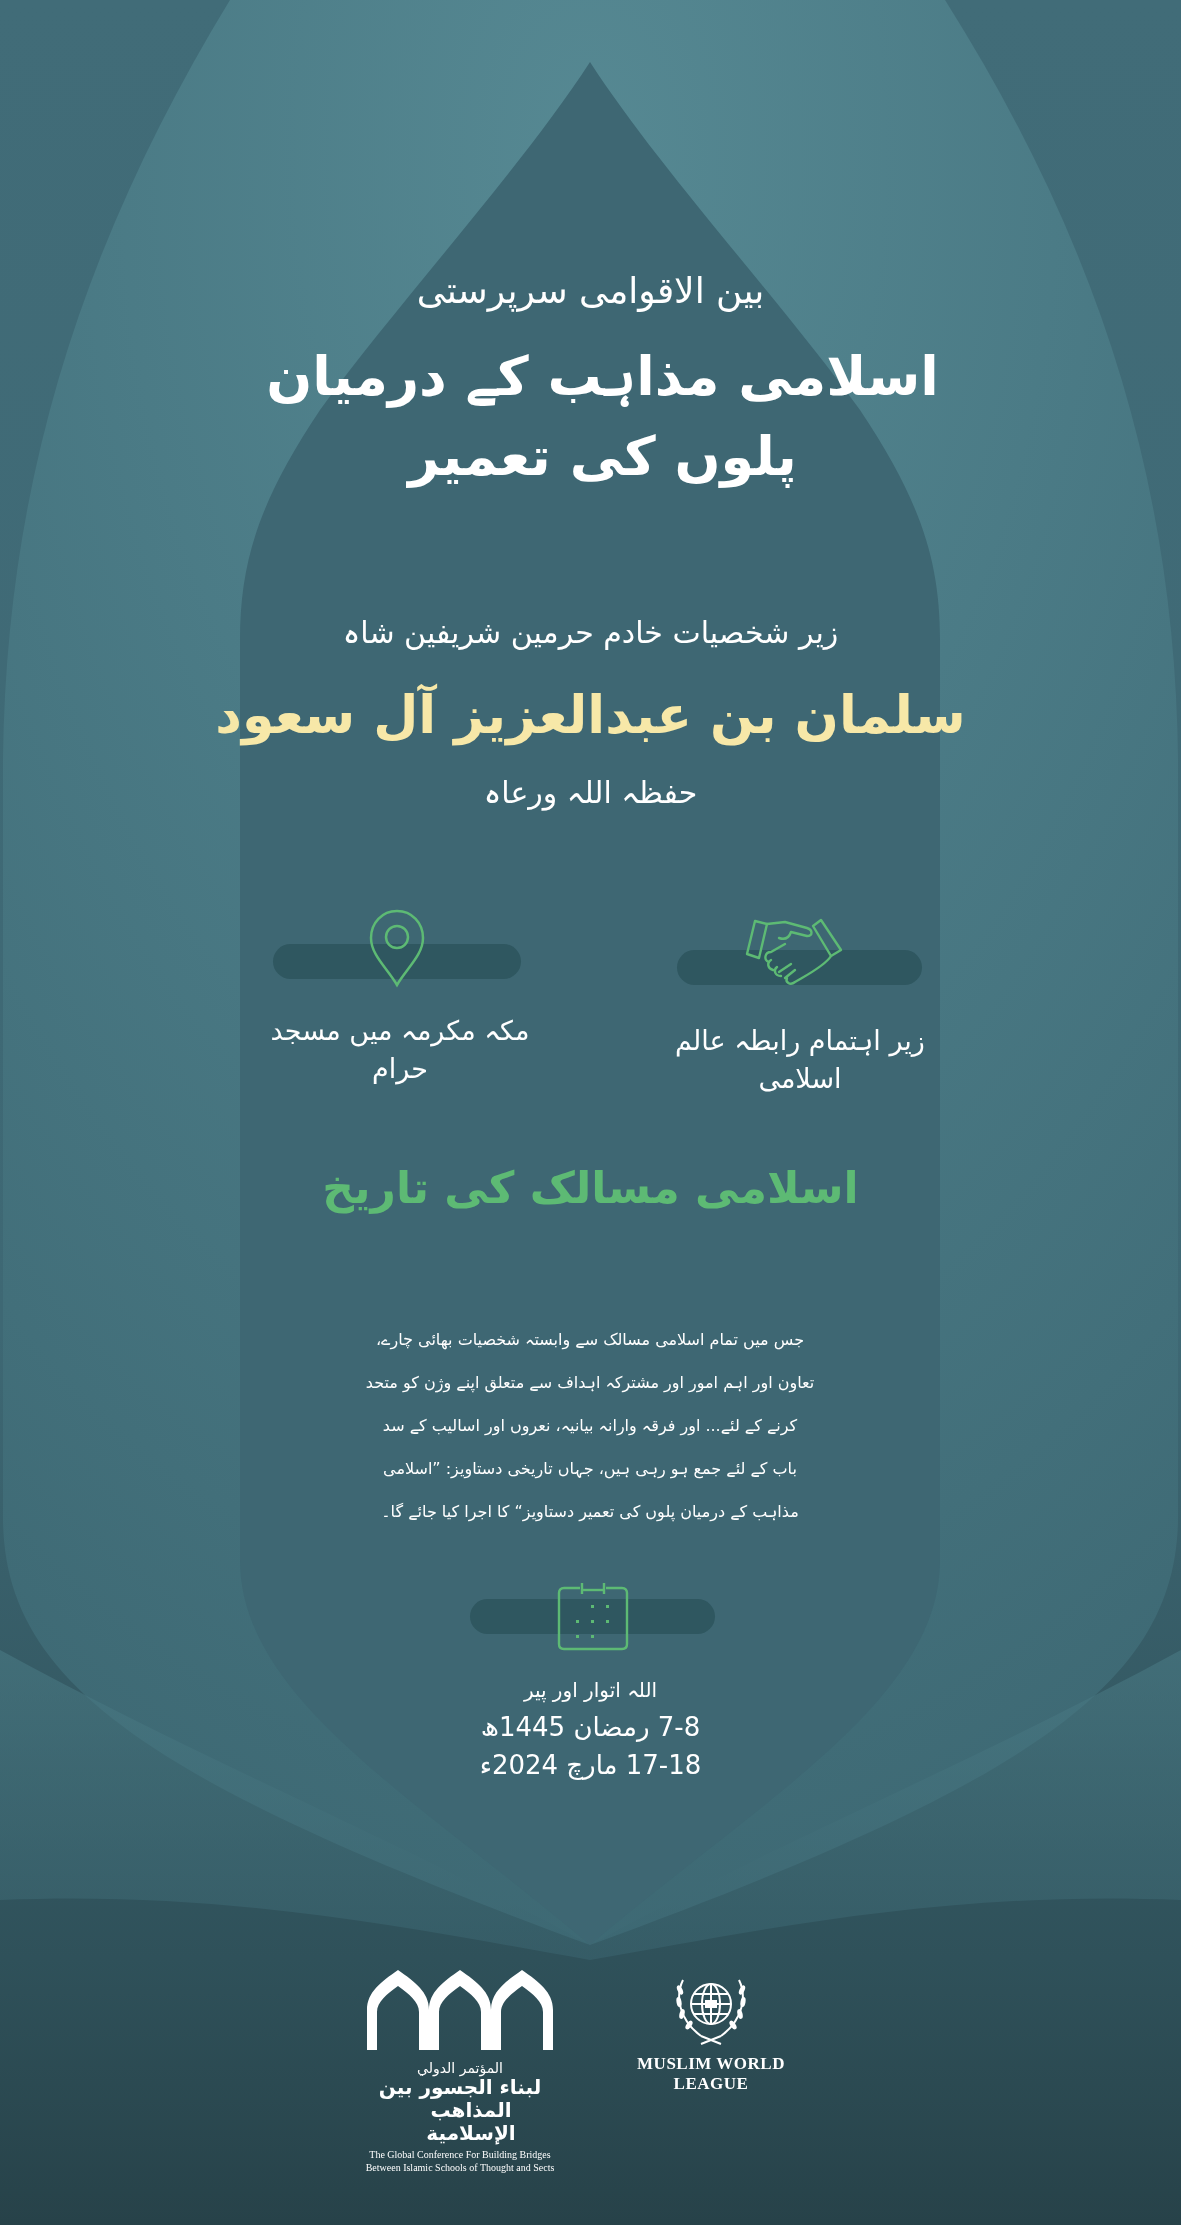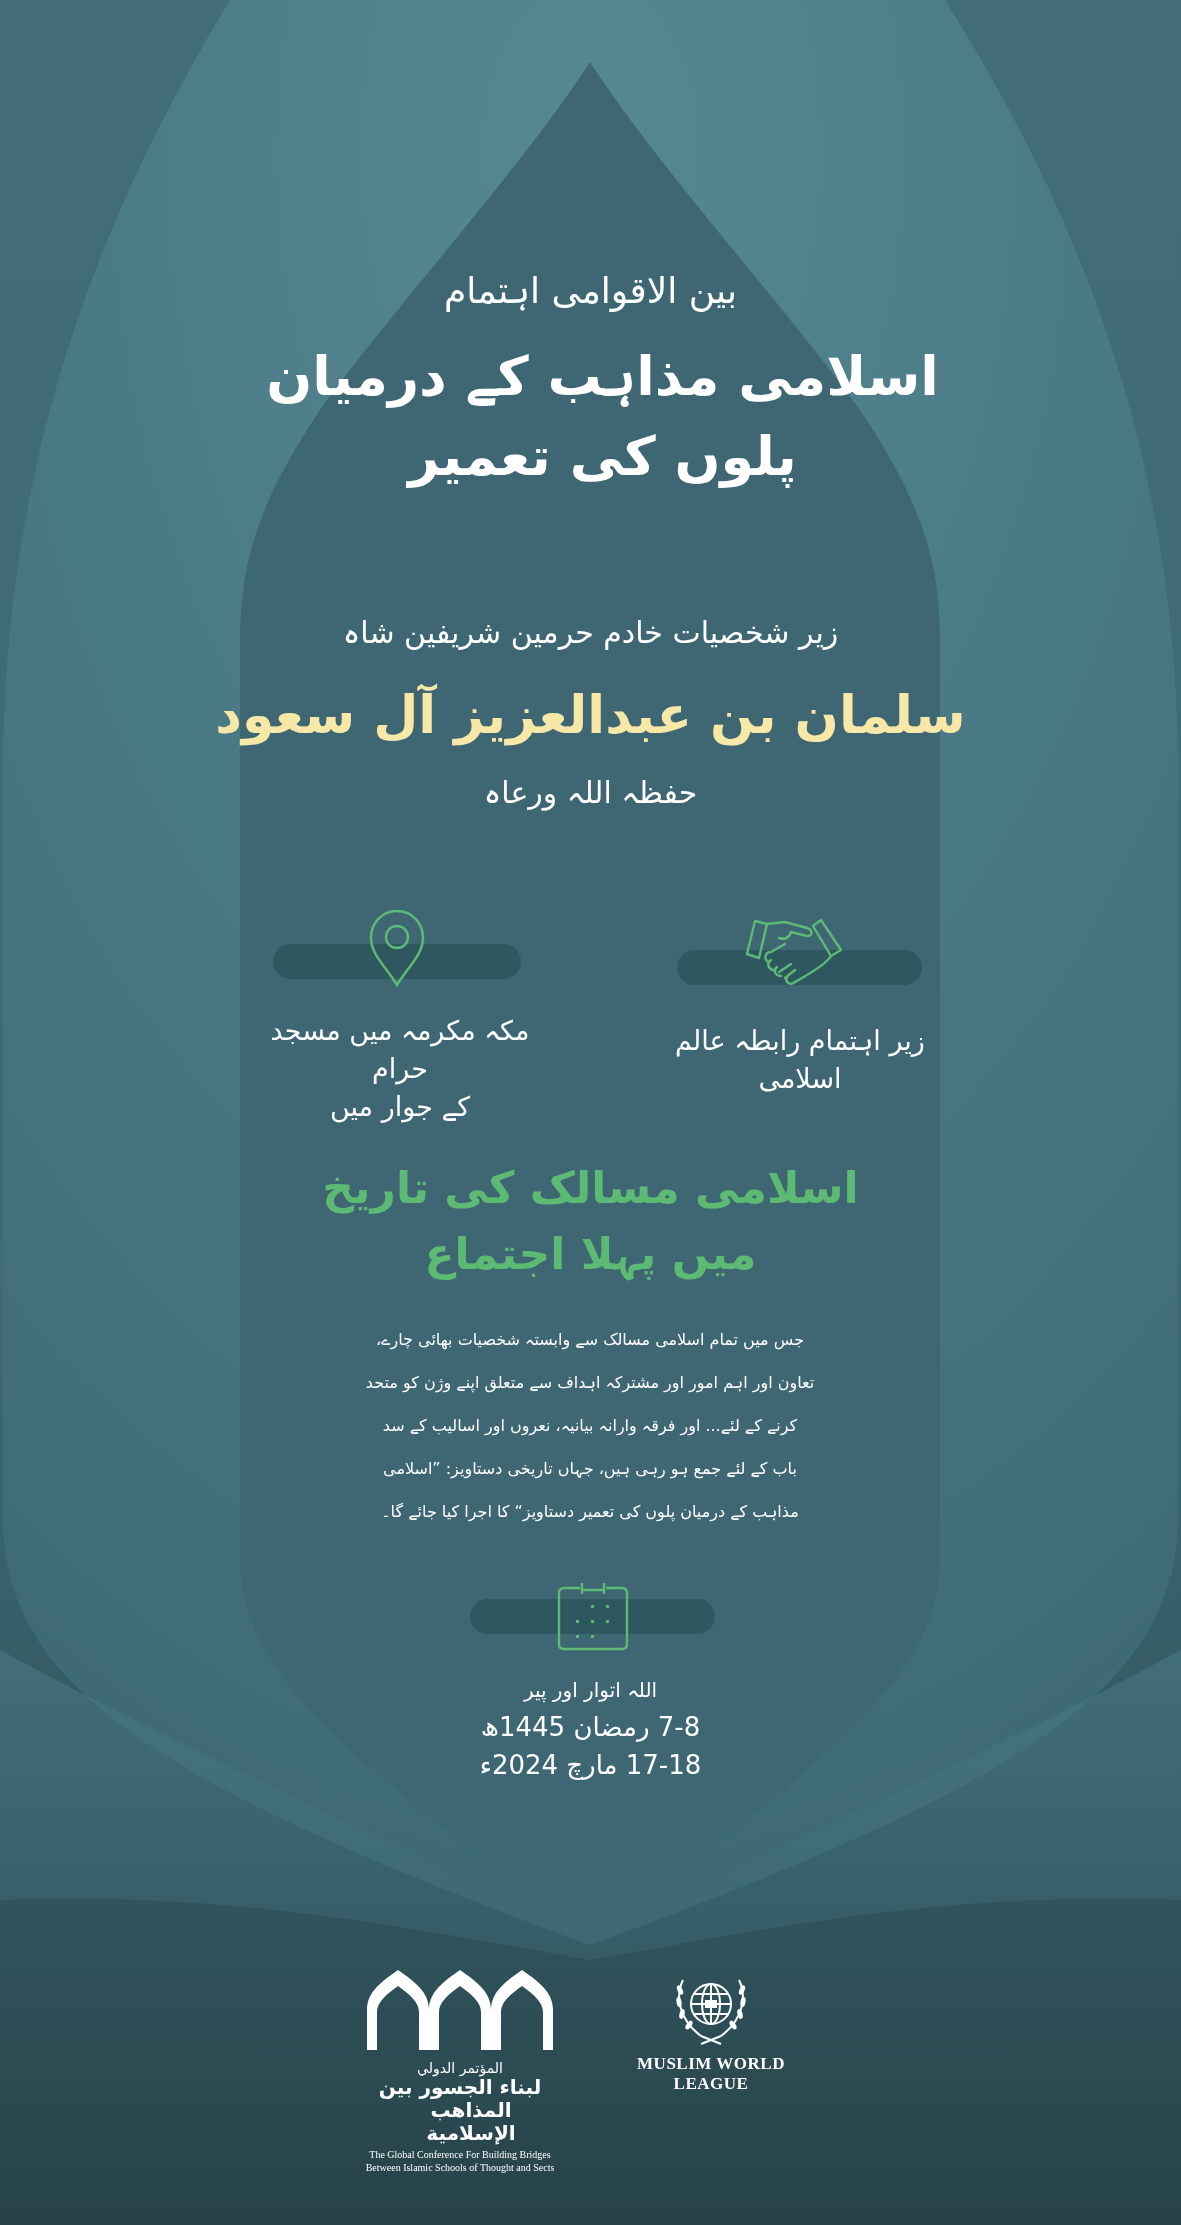--- a/index.html
+++ b/index.html
@@ -47,57 +47,55 @@
       </linearGradient>
     </defs>
 
     <path d="M230,0 L945,0 C1090,230 1175,470 1178,760 L1178,1520 C1175,1680 1040,1780 590,1945 C140,1780 5,1680 3,1520 L3,760 C6,470 90,230 230,0 Z" fill="url(#outerGrad)" opacity="0.95"></path>
 
     <path d="M0,1650 C200,1760 420,1850 590,1945 C760,1850 980,1760 1181,1650 L1181,1900 C950,1890 760,1930 590,1960 C420,1930 230,1890 0,1900 Z" fill="url(#bottomGlow)" opacity="0.55"></path>
 
     <path d="M590,62 C660,170 780,300 860,410 C920,500 940,560 940,640 L940,1560 C940,1700 760,1800 590,1945 C420,1800 240,1700 240,1560 L240,640 C240,560 260,500 320,410 C400,300 520,170 590,62 Z" fill="#3e6773"></path>
   </svg>
 
-  <div class="txt kicker">بین الاقوامی اہتمام</div>
+  <div class="txt kicker">بین الاقوامی سرپرستی</div>
   <div class="txt title">
     <div>اسلامی مذاہب کے درمیان</div>
     <div>پلوں کی تعمیر</div>
   </div>
 
   <div class="txt patron">زیر شخصیات خادم حرمین شریفین شاہ</div>
   <div class="txt king">سلمان بن عبدالعزیز آل سعود</div>
   <div class="txt blessing">حفظہ اللہ ورعاہ</div>
 
   <div class="pill" style="left:273px; top:944px; width:248px;"></div>
   <svg class="icon" style="left:367px; top:908px;" width="60" height="80" viewBox="0 0 60 80">
     <path d="M30,3 C15,3 4,15 4,30 C4,47 20,60 30,77 C40,60 56,47 56,30 C56,15 45,3 30,3 Z" fill="none" stroke="#5dba74" stroke-width="2.5"></path>
     <circle cx="30" cy="29" r="11" fill="none" stroke="#5dba74" stroke-width="2.5"></circle>
   </svg>
   <div class="caption" style="left:260px; width:280px; top:1012px;">
     <div>مکہ مکرمہ میں مسجد حرام</div>
-    <div>کے جوار میں</div>
   </div>
 
   <div class="pill" style="left:677px; top:950px; width:245px;"></div>
   <svg class="icon" style="left:745px; top:918px;" width="110" height="72" viewBox="0 0 110 72">
     <g fill="none" stroke="#5dba74" stroke-width="2.4" stroke-linejoin="round" stroke-linecap="round">
       <path d="M10,3 L22,6 L14,40 L2,36 Z"></path>
       <path d="M22,6 L40,4 L62,10 C68,12 68,18 62,18 L46,14 C44,20 40,22 34,20"></path>
       <path d="M76,2 L96,32 L86,38 L68,8 Z"></path>
       <path d="M86,38 C80,48 60,58 50,64 C45,68 40,64 42,60 M36,58 C30,58 28,52 32,49 M28,52 C22,50 22,44 26,42 M24,44 C18,42 20,34 26,34 L40,26"></path>
       <path d="M34,54 L46,46 M40,60 L50,52"></path>
     </g>
   </svg>
   <div class="caption" style="left:660px; width:280px; top:1022px;">
     <div>زیر اہتمام رابطہ عالم اسلامی</div>
   </div>
 
   <div class="txt headline-green">
     <div>اسلامی مسالک کی تاریخ</div>
-    <div>میں پہلا اجتماع</div>
   </div>
 
   <div class="body-text">
     <div>جس میں تمام اسلامی مسالک سے وابستہ شخصیات بھائی چارے،</div>
     <div>تعاون اور اہم امور اور مشترکہ اہداف سے متعلق اپنے وژن کو متحد</div>
     <div>کرنے کے لئے... اور فرقہ وارانہ بیانیہ، نعروں اور اسالیب کے سد</div>
     <div>باب کے لئے جمع ہو رہی ہیں، جہاں تاریخی دستاویز: ”اسلامی</div>
     <div>مذاہب کے درمیان پلوں کی تعمیر دستاویز“ کا اجرا کیا جائے گا۔</div>
   </div>
 

